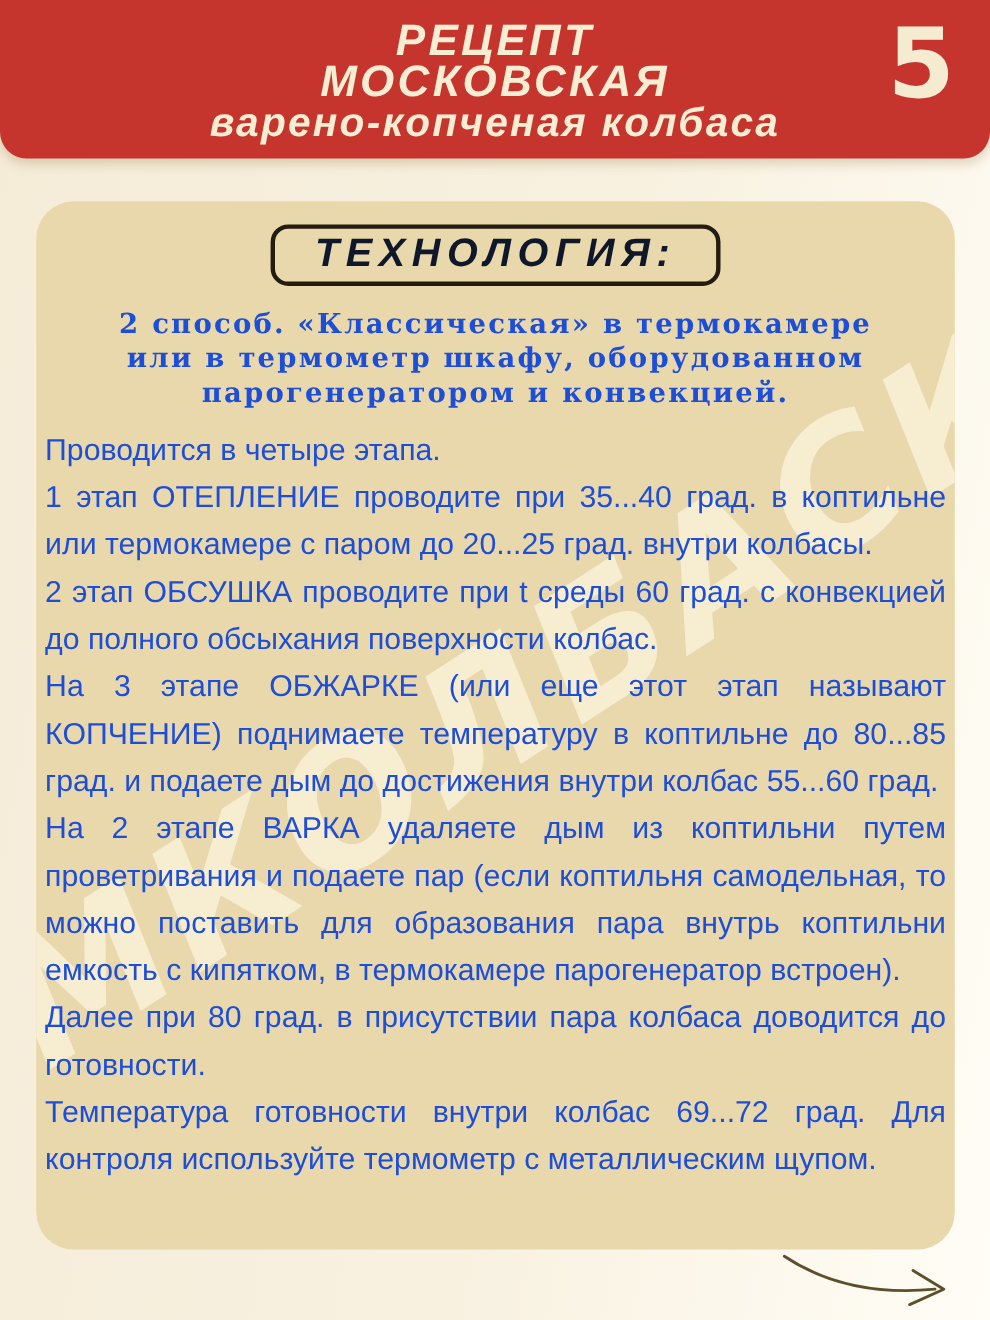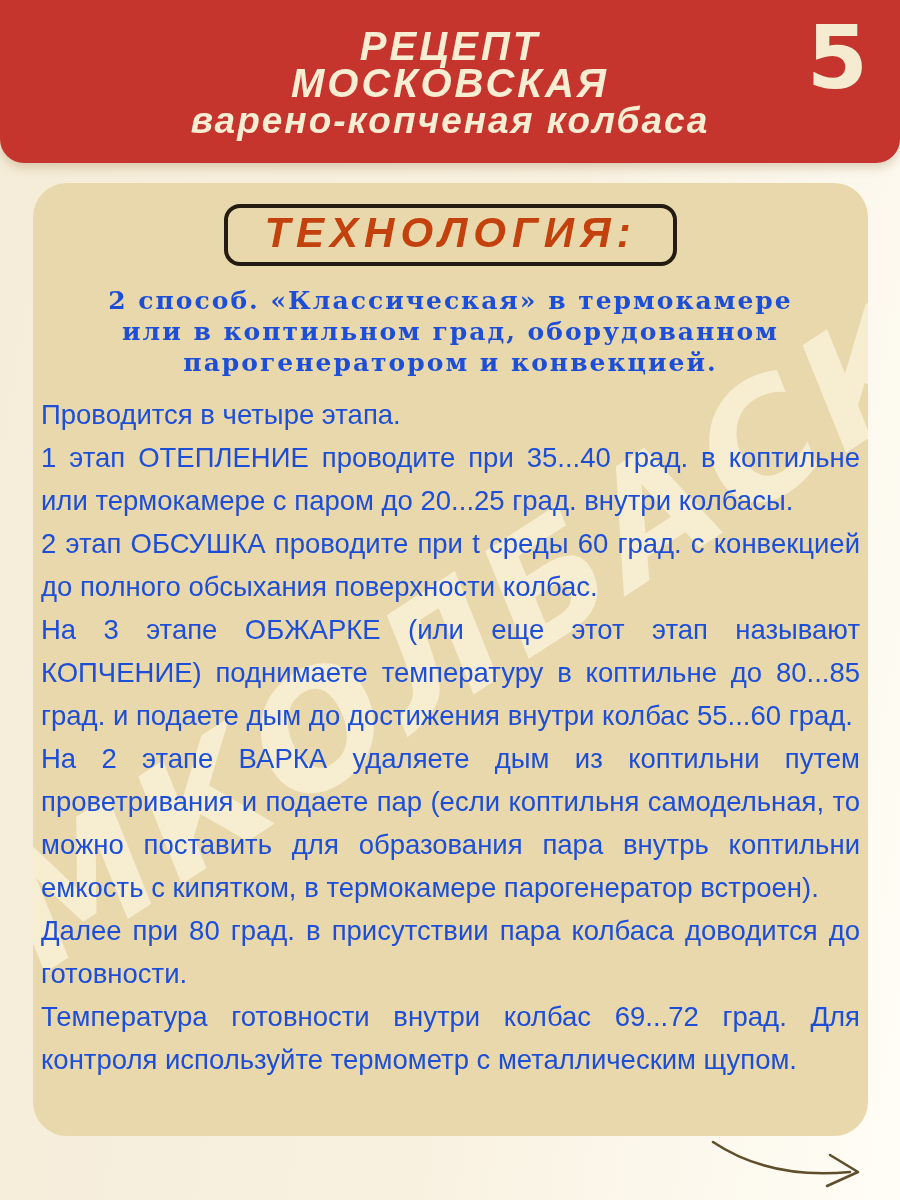--- a/index.html
+++ b/index.html
@@ -9,21 +9,21 @@
     width: 900px; height: 1200px;
     position: relative;
     overflow: hidden;
     background: linear-gradient(100deg, #f5ecd8 0%, #f8f1e0 55%, #fffdf6 100%);
     font-family: "Liberation Sans", sans-serif;
   }
 
   
   .header {
     position: absolute; left: 0; top: 0;
-    width: 900px; height: 163px;
+    width: 900px; height: 144px;
     background: #c5352e;
     border-radius: 0 0 24px 24px;
     box-shadow: 0 5px 10px rgba(140,100,45,0.25);
     display: flex; flex-direction: column;
     align-items: center; justify-content: center;
     padding-top: 4px;
   }
   .header .h-line {
     color: #f6edd3;
     font-weight: bold; font-style: italic;
@@ -67,22 +67,22 @@
   .tech-box {
     position: relative;
     margin: 21px auto 0 auto;
     width: fit-content;
     padding: 1px 36px 5px 36px;
     border: 4px solid #241c11;
     border-radius: 16px;
   }
   .tech-title {
     font-weight: bold; font-style: italic;
-    font-size: 42px; letter-spacing: 6px;
-    color: #c2410c;
+    font-size: 36px; letter-spacing: 6px;
+    color: #0f172a;
     white-space: nowrap;
   }
   .intro {
     position: relative;
     margin-top: 19px;
     text-align: center;
     font-family: "DejaVu Serif", serif;
     font-weight: bold;
     font-size: 25px; line-height: 31px;
     letter-spacing: 2px;
@@ -116,21 +116,21 @@
 
 <div class="card">
   <div class="watermark">ЕМКОЛБАСКИ</div>
 
   <div class="tech-box">
     <span class="tech-title">ТЕХНОЛОГИЯ:</span>
   </div>
 
   <div class="intro">
     <div>2 способ. «Классическая» в термокамере</div>
-    <div>или в коптильном град, оборудованном</div>
+    <div>или в термометр шкафу, оборудованном</div>
     <div>парогенератором и конвекцией.</div>
   </div>
 
   <div class="body-text">
     <p>Проводится в четыре этапа.</p>
     <p>1 этап ОТЕПЛЕНИЕ проводите при 35...40 град. в коптильне или термокамере с паром до 20...25 град. внутри колбасы.</p>
     <p>2 этап ОБСУШКА проводите при t среды 60 град. с конвекцией до полного обсыхания поверхности колбас.</p>
     <p>На 3 этапе ОБЖАРКЕ (или еще этот этап называют КОПЧЕНИЕ) поднимаете температуру в коптильне до 80...85 град. и подаете дым до достижения внутри колбас 55...60 град.</p>
     <p>На 2 этапе ВАРКА удаляете дым из коптильни путем проветривания и подаете пар (если коптильня самодельная, то можно поставить для образования пара внутрь коптильни емкость с кипятком, в термокамере парогенератор встроен).</p>
     <p>Далее при 80 град. в присутствии пара колбаса доводится до готовности.</p>

